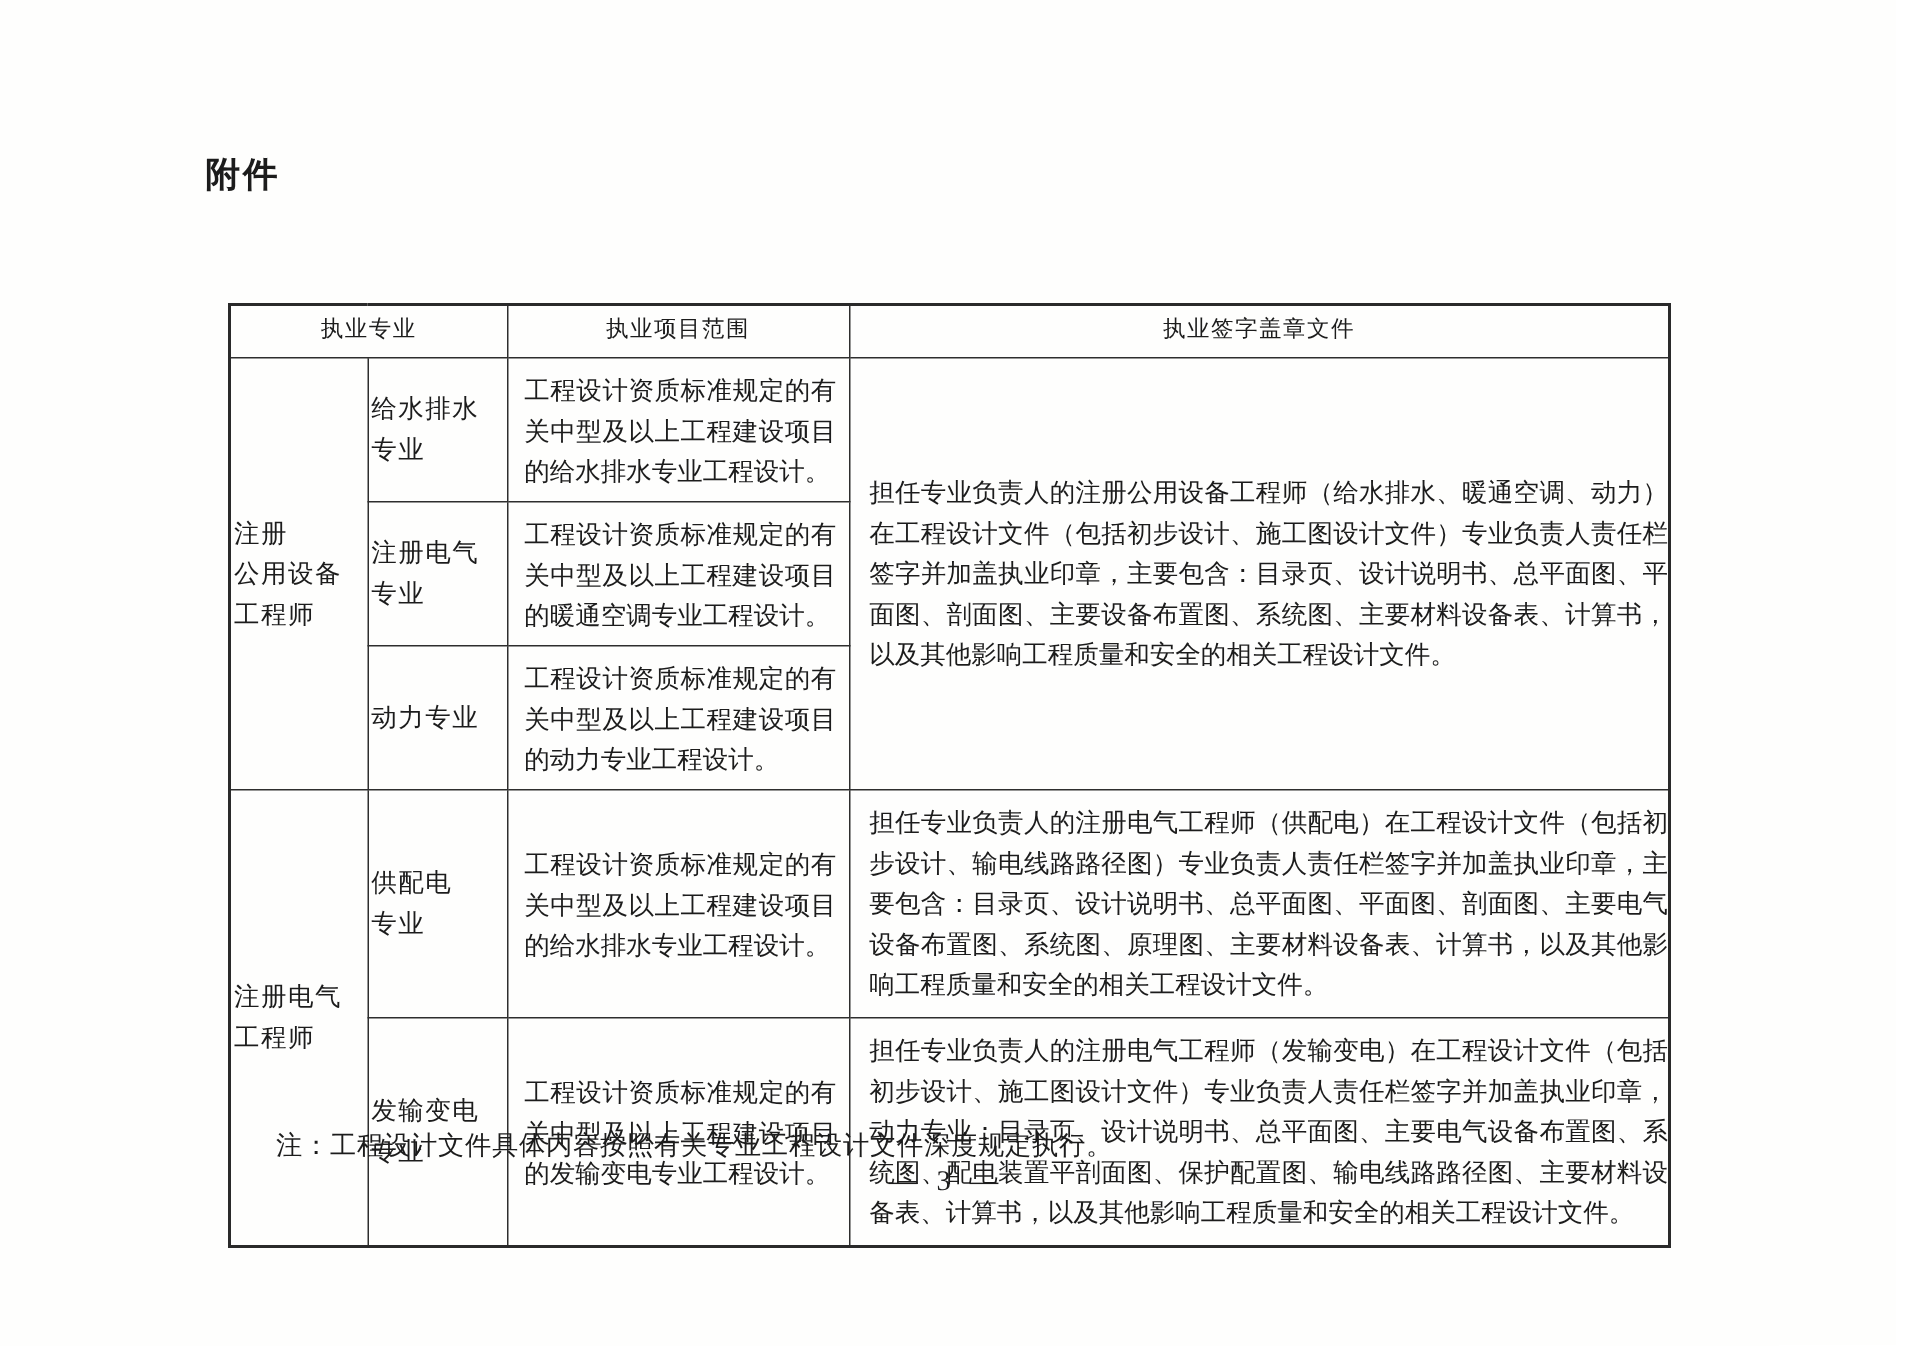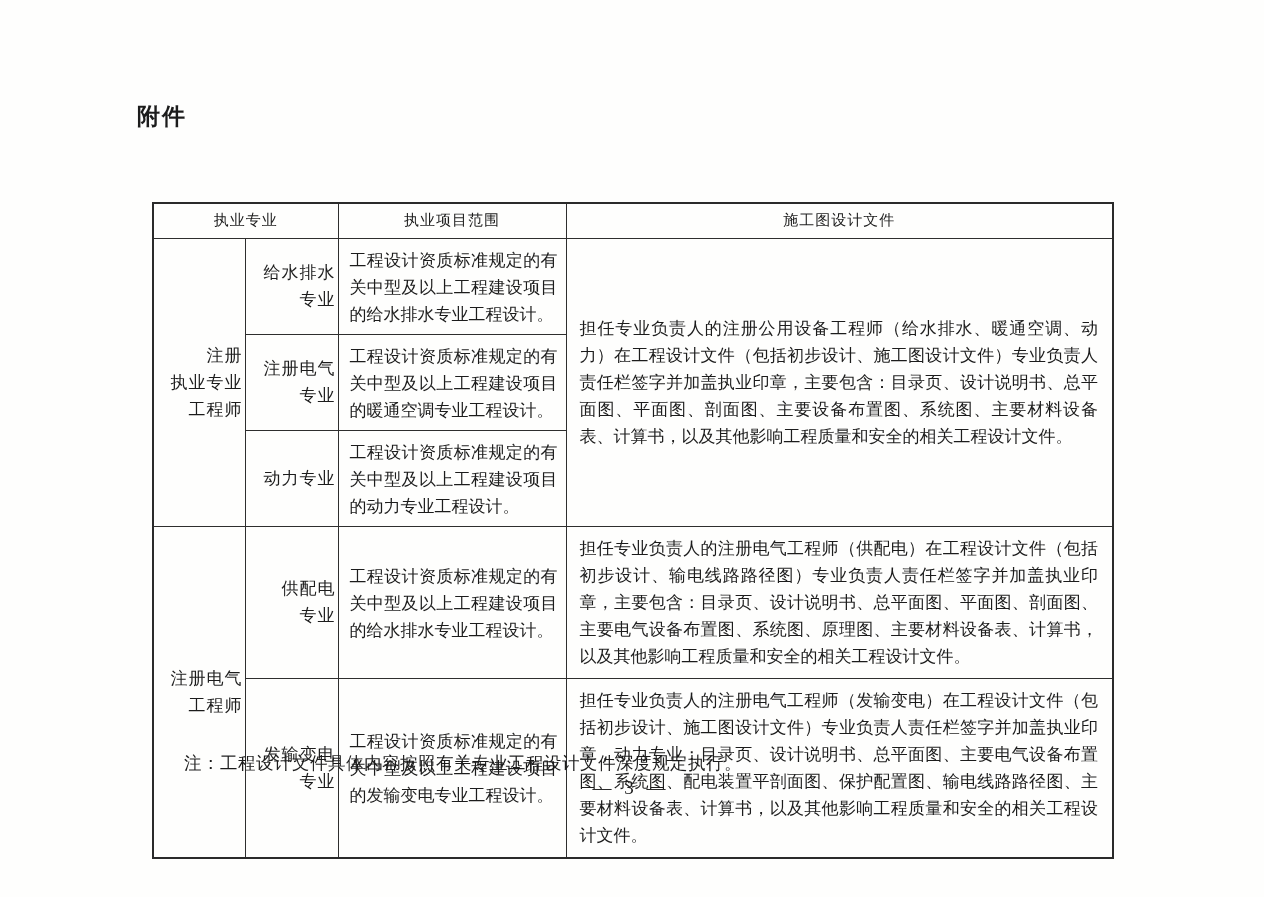--- a/index.html
+++ b/index.html
@@ -50,32 +50,32 @@
   }
   table.doc-table { border: 2px solid #2a2a2a; }
   table.doc-table th {
     height: 35px;
     font-weight: 400;
     font-size: 15px;
     text-align: center;
     letter-spacing: 1px;
   }
   td.prof, td.spec {
-    text-align: right;
+    text-align: left;
     white-space: pre-line;
     letter-spacing: 1px;
     padding: 4px 2px;
   }
   td.scope {
     text-align: justify;
     padding: 8px 8px 6px 11px;
   }
   td.docs {
     text-align: justify;
-    padding: 8px 14px 8px 13px;
+    padding: 8px 0 8px 13px;
   }
   tr.r1 { height: 83px; }
   tr.r2 { height: 82px; }
   tr.r3 { height: 76px; }
   tr.r4 { height: 127px; }
   tr.r5 { height: 140px; }
   .note {
     position: absolute;
     left: 184px;
     top: 751px;
@@ -104,27 +104,27 @@
     <colgroup>
       <col style="width:92px">
       <col style="width:93px">
       <col style="width:228px">
       <col style="width:547px">
     </colgroup>
     <thead>
       <tr>
         <th colspan="2">执业专业</th>
         <th>执业项目范围</th>
-        <th>施工图设计文件</th>
+        <th>执业签字盖章文件</th>
       </tr>
     </thead>
     <tbody>
       <tr class="r1">
         <td class="prof" rowspan="3">注册
-执业专业
+公用设备
 工程师</td>
         <td class="spec">给水排水
 专业</td>
         <td class="scope">工程设计资质标准规定的有关中型及以上工程建设项目的给水排水专业工程设计。</td>
         <td class="docs" rowspan="3">担任专业负责人的注册公用设备工程师（给水排水、暖通空调、动力）在工程设计文件（包括初步设计、施工图设计文件）专业负责人责任栏签字并加盖执业印章，主要包含：目录页、设计说明书、总平面图、平面图、剖面图、主要设备布置图、系统图、主要材料设备表、计算书，以及其他影响工程质量和安全的相关工程设计文件。</td>
       </tr>
       <tr class="r2">
         <td class="spec">注册电气
 专业</td>
         <td class="scope">工程设计资质标准规定的有关中型及以上工程建设项目的暖通空调专业工程设计。</td>

